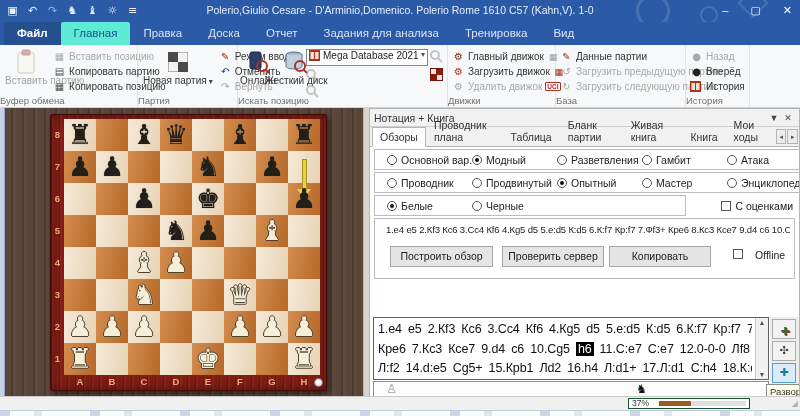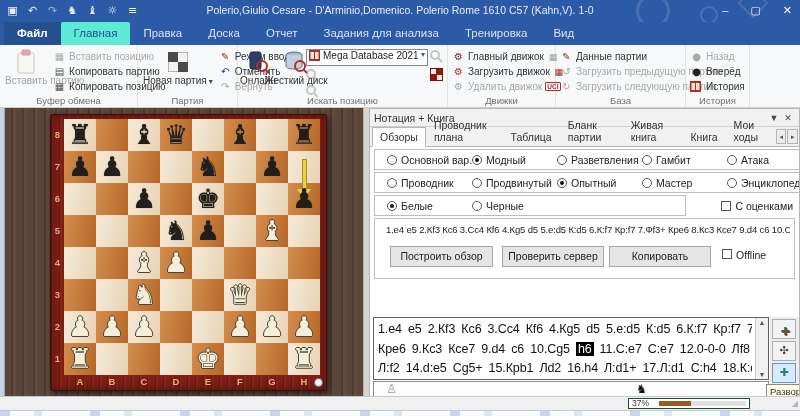--- a/index.html
+++ b/index.html
@@ -22,21 +22,21 @@
 
   
   .tabrow{position:absolute;left:0;top:22px;width:800px;height:23px;background:#2b5aa7;display:flex;align-items:stretch;padding-left:4px}
   .rtab{color:#d9e3f5;font-size:11.5px;padding:5px 13px 0 13px;white-space:nowrap}
   .rtab.file{font-weight:bold;color:#fff;background:#24508f}
   .rtab.active{background:#5eead4;color:#1f4e96;border-radius:2px 2px 0 0}
 
   
   .ribbon{position:absolute;left:0;top:45px;width:800px;height:63px;background:#f7f8f9;border-bottom:1px solid #cfcfcf;display:flex}
   .g{position:relative;height:100%;border-right:1px solid #e3e3e3;padding:3px 2px 12px 4px;white-space:nowrap}
-  .glabel{position:absolute;bottom:1px;left:0;right:0;text-align:center;font-size:9.5px;color:#707070}
+  .glabel{position:absolute;bottom:1px;left:0;right:0;text-align:left;font-size:9.5px;color:#707070}
   .big{display:inline-flex;flex-direction:column;align-items:center;vertical-align:top;font-size:10px;color:#333;text-align:center;line-height:11px;padding:1px 1px;margin-right:2px}
   .big .bico{height:26px;display:flex;align-items:center}
   .big.dis{color:#a3a3a3}
   .big.dis .bico{opacity:.45}
   .rows{display:inline-flex;flex-direction:column;gap:2px;vertical-align:top;padding-top:2px}
   .rrow{display:flex;align-items:center;gap:3px;font-size:10px;color:#333;height:13px}
   .rrow.dis{color:#a8a8a8}
   .ric{width:13px;text-align:center;font-size:10px;line-height:12px;flex:0 0 13px;font-family:"DejaVu Sans",sans-serif}
   .ric.red{color:#a8281c}.ric.blue{color:#1b3e7a}.ric.gray{color:#a8a8a8}.ric.dark{color:#4a4a4a}
   .mini{flex:0 0 12px;width:12px;text-align:center;font-size:9px;font-family:"DejaVu Sans",sans-serif}
@@ -97,21 +97,21 @@
   .rc{width:10px;height:10px;border:1px solid #555;border-radius:50%;background:#fff;position:relative;flex:0 0 10px}
   .rc.on::after{content:"";position:absolute;left:2px;top:2px;width:4px;height:4px;border-radius:50%;background:#111}
   .rlabel{font-size:10.5px;color:#222;white-space:nowrap}
   .cbx{display:flex;align-items:center;gap:4px;margin-left:auto;padding-right:2px}
   .cb{width:10px;height:10px;border:1px solid #555;background:#fff;flex:0 0 10px}
 
   .bigbox{position:absolute;left:4px;right:4px;top:71px;height:61px;border:1px solid #bdbdbd}
   .preview{position:absolute;left:11px;right:4px;top:5px;font-size:9.5px;letter-spacing:-0.15px;color:#222;white-space:nowrap;overflow:hidden}
   .bbtn{position:absolute;top:27px;height:21px;background:#e5e5e5;border:1px solid #a6a6a6;font-size:10.5px;color:#222;text-align:center;line-height:19px}
   .bbtn.b1{left:15px;width:103px}.bbtn.b2{left:127px;width:102px}.bbtn.b3{left:234px;width:102px}
-  .offline{position:absolute;left:347px;top:30px;display:flex;gap:4px;align-items:flex-start;font-size:10.5px;color:#222}
+  .offline{position:absolute;left:358px;top:30px;display:flex;gap:12px;align-items:flex-start;font-size:10.5px;color:#222}
 
   .notbox{position:absolute;left:3px;top:170px;width:396px;height:63px;border:1px solid #5f5f5f;background:#fff}
   .nlines{position:absolute;left:4px;top:2px;right:16px;bottom:2px;overflow:hidden}
   .nline{white-space:nowrap;line-height:19.5px;font-size:12.5px;letter-spacing:-0.1px;color:#111}
   .tok{margin-right:6px}
   .tok.cur{background:#000;color:#fff;padding:0 2px}
   .nscroll{position:absolute;right:0;top:0;bottom:0;width:13px;background:#f0f0f0;border-left:1px solid #c9c9c9}
   .nscroll .su{position:absolute;top:1px;left:0;right:0;text-align:center;font-size:7px;color:#555}
   .nscroll .sd{position:absolute;bottom:1px;left:0;right:0;text-align:center;font-size:7px;color:#555}
 
@@ -606,21 +606,21 @@
       <div class="bbtn b3">Копировать</div>
       <div class="offline">
         <span class="cb"></span>
         <span>Offline</span>
       </div>
     </div>
 
     <div class="notbox">
       <div class="nlines" id="nlines">
             <div class="nline"><span class="tok">1.e4</span><span class="tok">e5</span><span class="tok">2.Кf3</span><span class="tok">Кc6</span><span class="tok">3.Сc4</span><span class="tok">Кf6</span><span class="tok">4.Кg5</span><span class="tok">d5</span><span class="tok">5.e:d5</span><span class="tok">К:d5</span><span class="tok">6.К:f7</span><span class="tok">Кр:f7</span><span class="tok">7.Фf3+</span></div>
-            <div class="nline"><span class="tok">Кре6</span><span class="tok">9.Кc3</span><span class="tok">Кce7</span><span class="tok">9.d4</span><span class="tok">c6</span><span class="tok">10.Сg5</span><span class="tok cur">h6</span><span class="tok">11.С:e7</span><span class="tok">С:e7</span><span class="tok">12.0-0-0</span><span class="tok">Лf8</span></div>
+            <div class="nline"><span class="tok">Кре6</span><span class="tok">7.Кc3</span><span class="tok">Кce7</span><span class="tok">9.d4</span><span class="tok">c6</span><span class="tok">10.Сg5</span><span class="tok cur">h6</span><span class="tok">11.С:e7</span><span class="tok">С:e7</span><span class="tok">12.0-0-0</span><span class="tok">Лf8</span></div>
             <div class="nline"><span class="tok">Л:f2</span><span class="tok">14.d:e5</span><span class="tok">Сg5+</span><span class="tok">15.Крb1</span><span class="tok">Лd2</span><span class="tok">16.h4</span><span class="tok">Л:d1+</span><span class="tok">17.Л:d1</span><span class="tok">С:h4</span><span class="tok">18.К:d5</span></div>
           </div>
       <div class="nscroll">
         <div class="su">▲</div>
         <div class="sd">▼</div>
       </div>
     </div>
 
     <div class="sbtns">
       <div class="sbtn g">✚</div>

